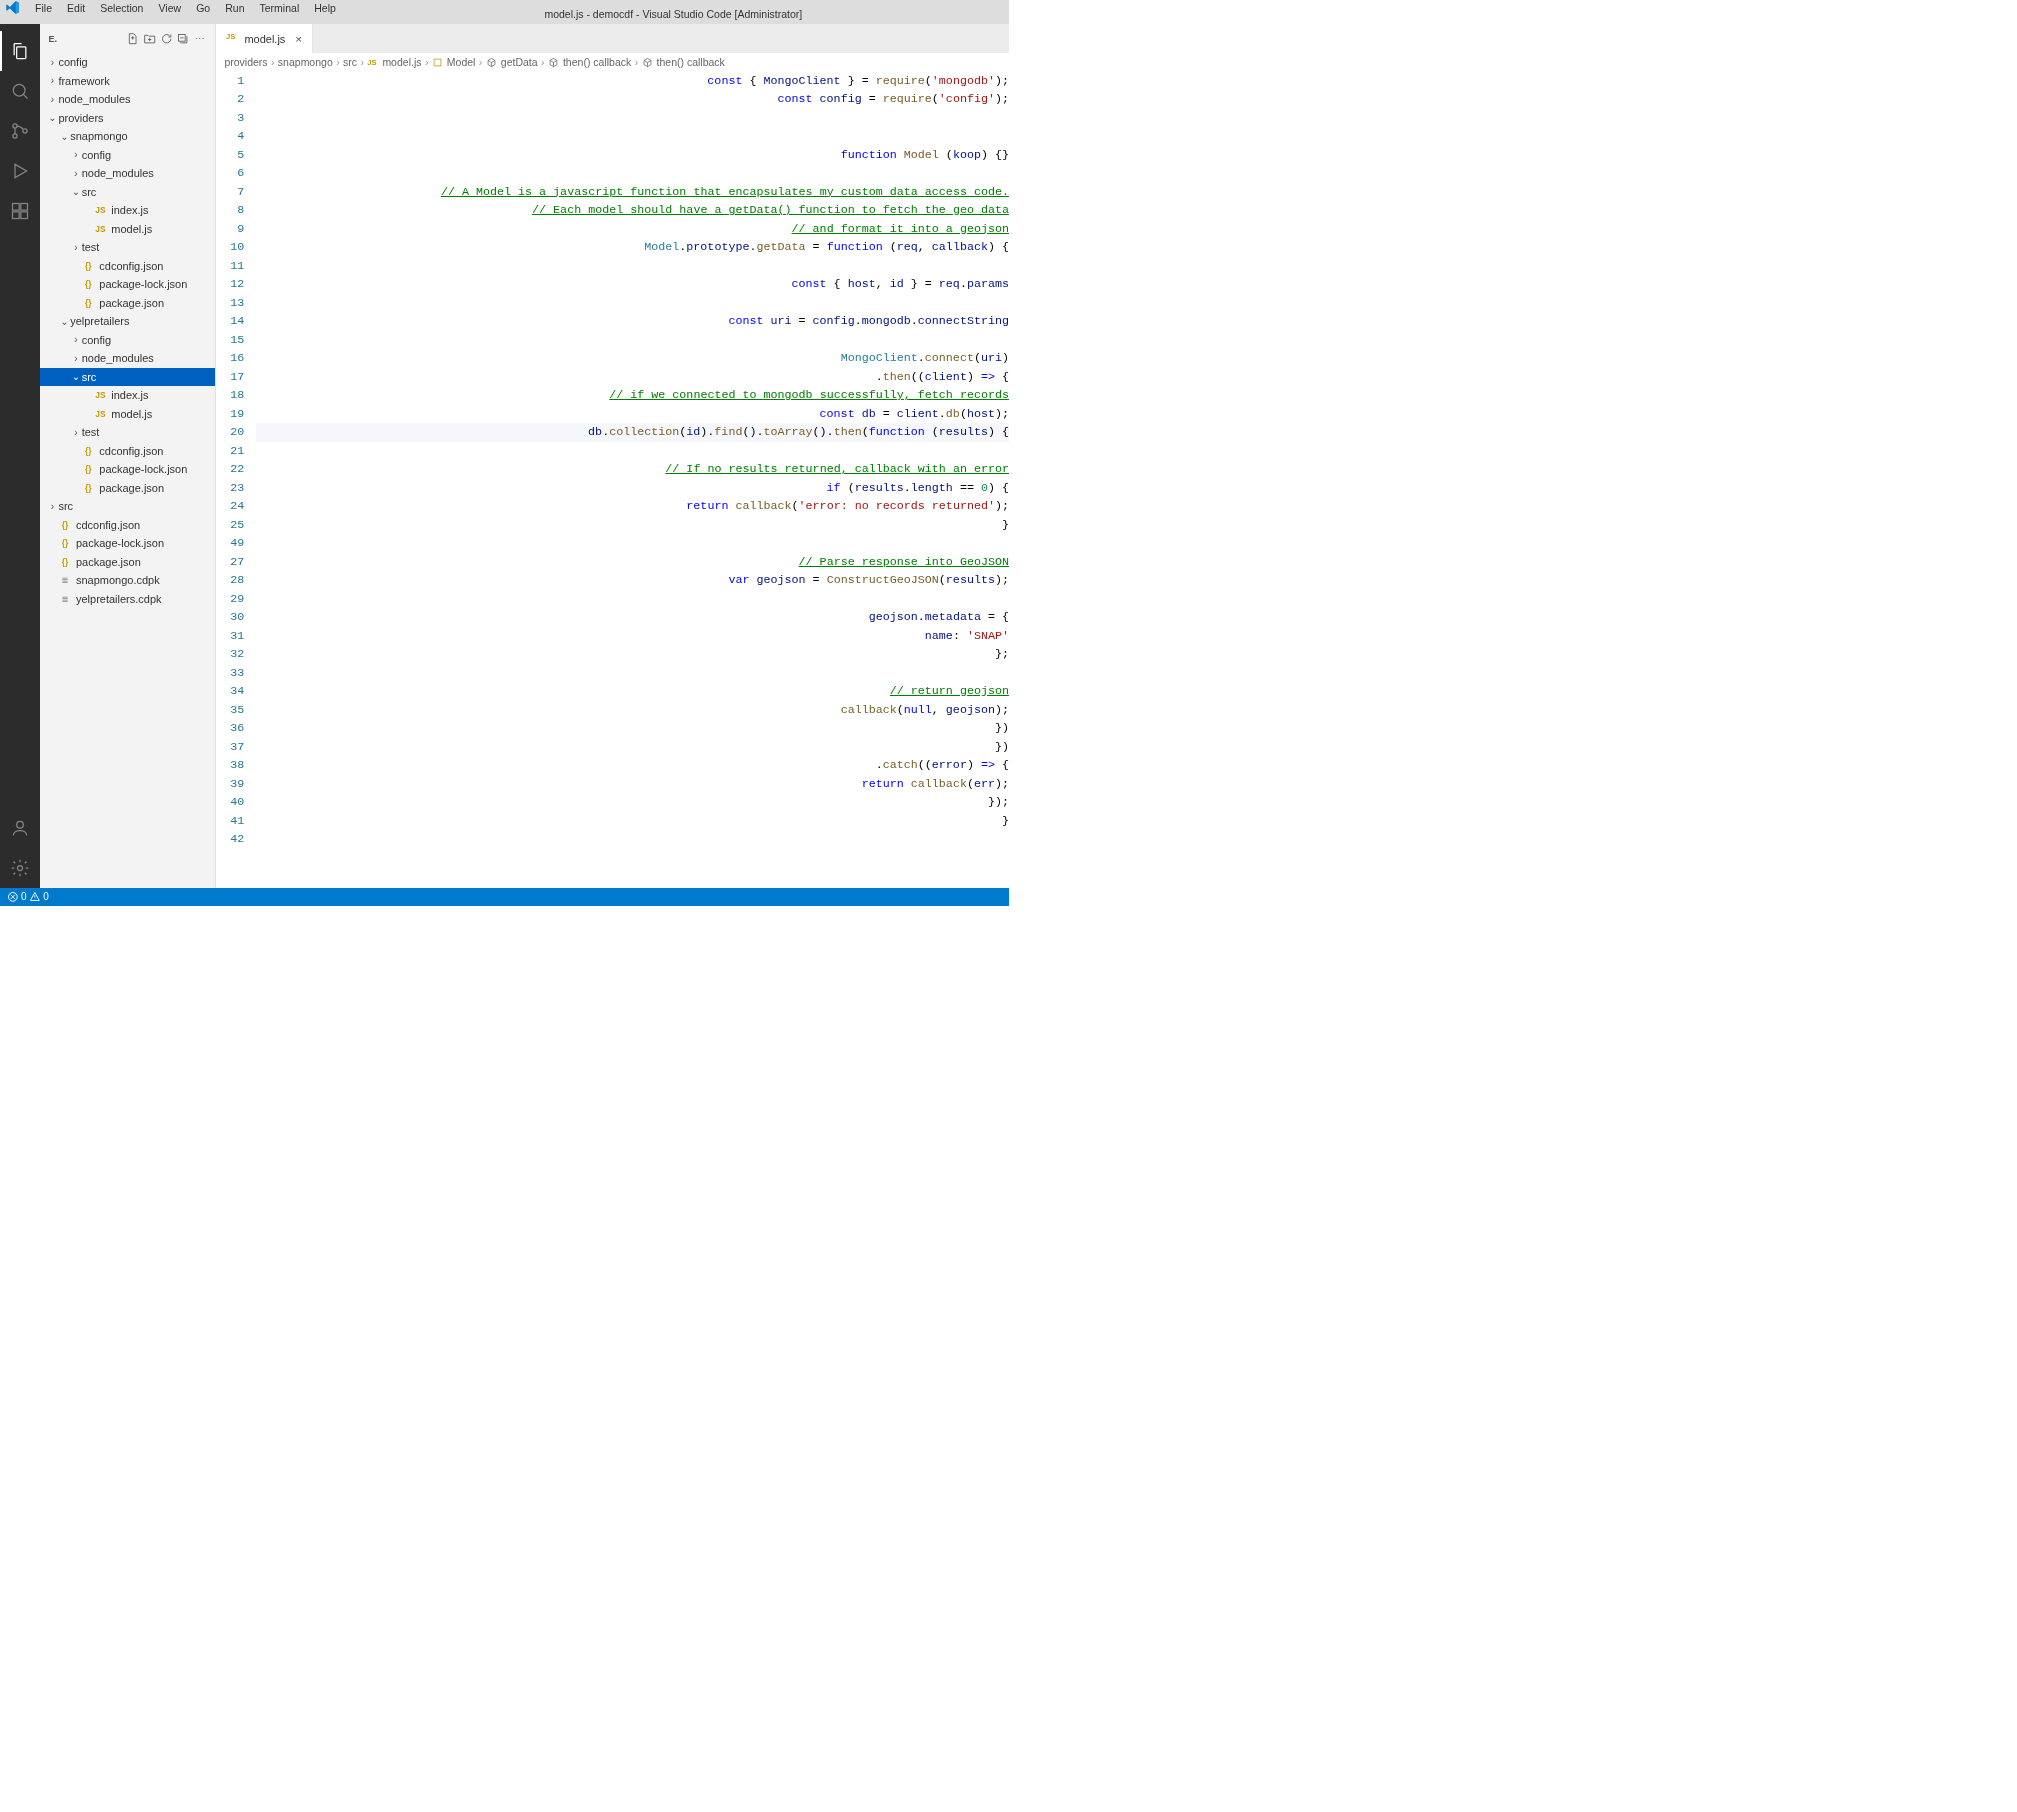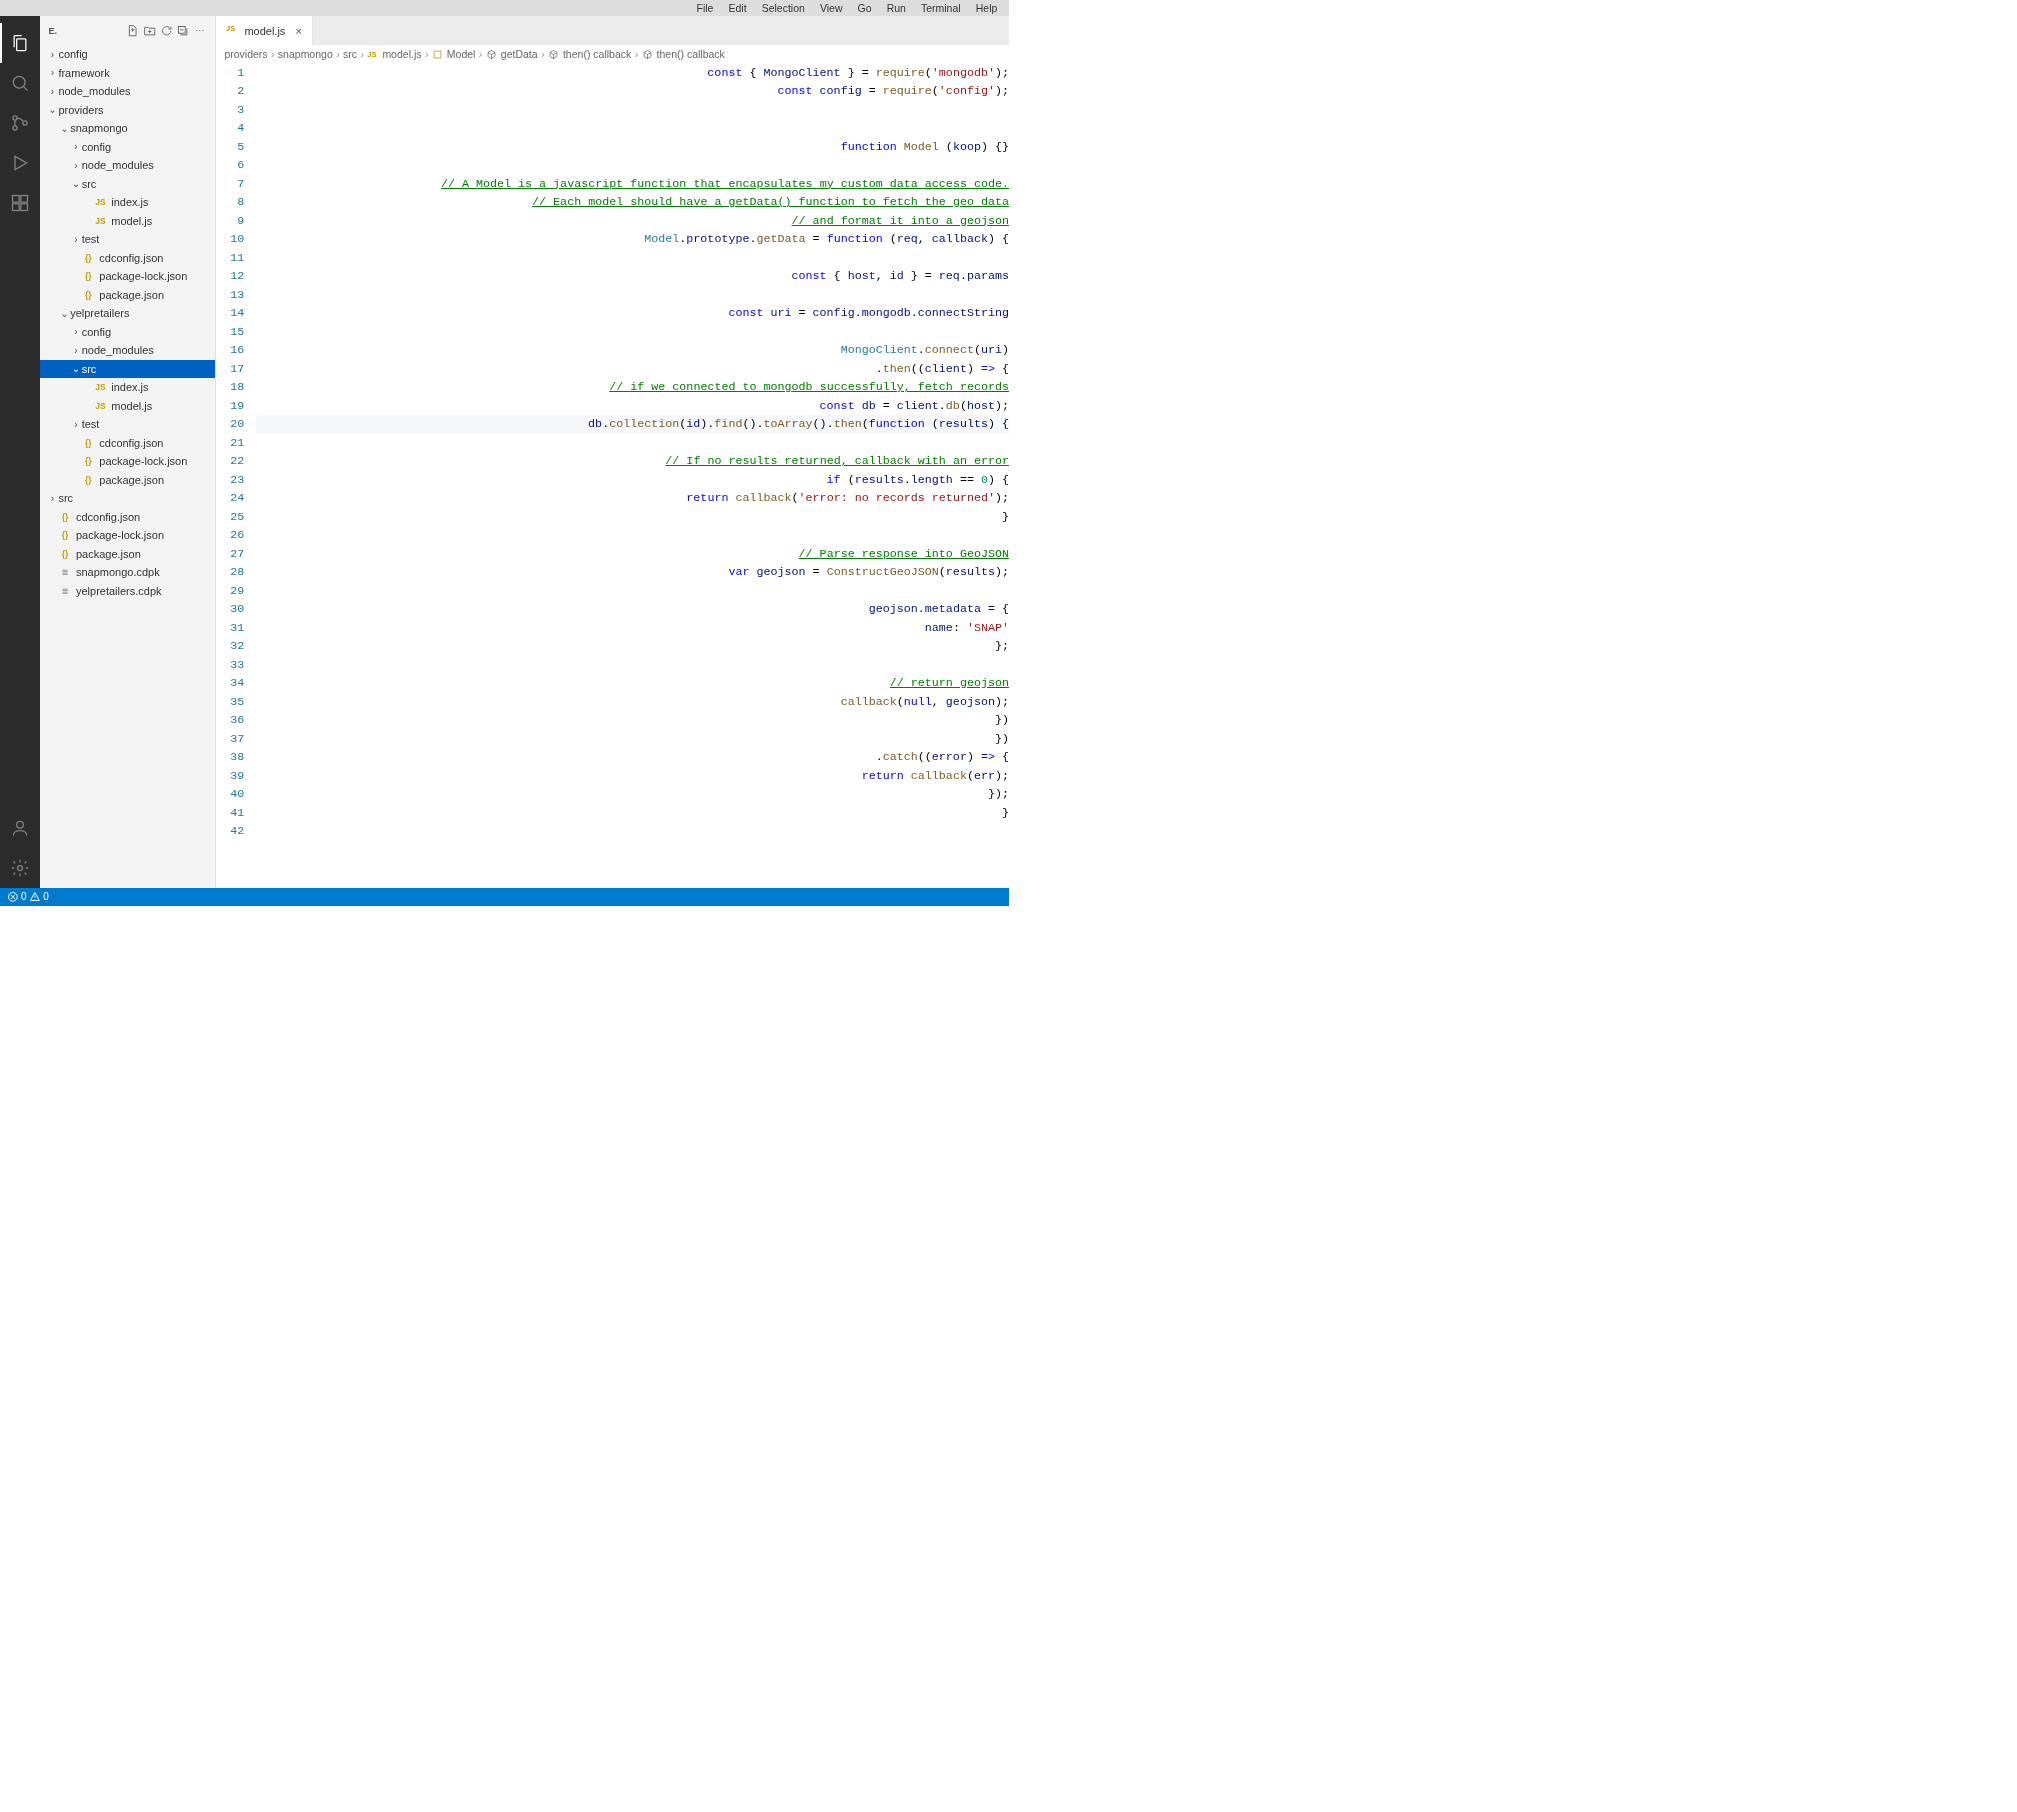--- a/index.html
+++ b/index.html
@@ -1,20 +1,20 @@
 <!DOCTYPE html>
 <html><head>
 <meta charset="utf-8">
 <style>
   * { box-sizing: border-box; margin: 0; padding: 0; }
   html, body { width: 100%; height: 100%; font-family: "Segoe UI", -apple-system, sans-serif; font-size: 11px; overflow: hidden; background: #fff; }
   .app { display: flex; flex-direction: column; width: 1009px; height: 906px; }
 
   
-  .titlebar { height: 16px; background: #dddddd; display: flex; align-items: flex-end; padding: 0 5px; font-size: 10.5px; color: #333; flex-direction: column; }
+  .titlebar { height: 24px; background: #dddddd; display: flex; align-items: flex-start; padding: 0 5px; font-size: 10.5px; color: #333; }
   .titlebar .vsc-icon { width: 15px; height: 15px; margin-right: 8.4px; }
   .titlebar .menu { display: flex; gap: 1.7px; }
   .titlebar .menu-item { padding: 1.7px 6.7px; cursor: default; border-radius: 2.5px; }
   .titlebar .title { flex: 1; text-align: center; color: #333; margin-top: 8px; }
 
   
   .main { flex: 1; display: flex; min-height: 0; }
 
   
   .activitybar { width: 40px; background: #2c2c2c; display: flex; flex-direction: column; align-items: center; padding-top: 6.7px; }
@@ -382,21 +382,21 @@
             <div class="ln">16</div>
             <div class="ln">17</div>
             <div class="ln">18</div>
             <div class="ln">19</div>
             <div class="ln">20</div>
             <div class="ln">21</div>
             <div class="ln">22</div>
             <div class="ln">23</div>
             <div class="ln">24</div>
             <div class="ln">25</div>
-            <div class="ln">26</div>
+            <div class="ln">49</div>
             <div class="ln">27</div>
             <div class="ln">28</div>
             <div class="ln">29</div>
             <div class="ln">30</div>
             <div class="ln">31</div>
             <div class="ln">32</div>
             <div class="ln">33</div>
             <div class="ln">34</div>
             <div class="ln">35</div>
             <div class="ln">36</div>

